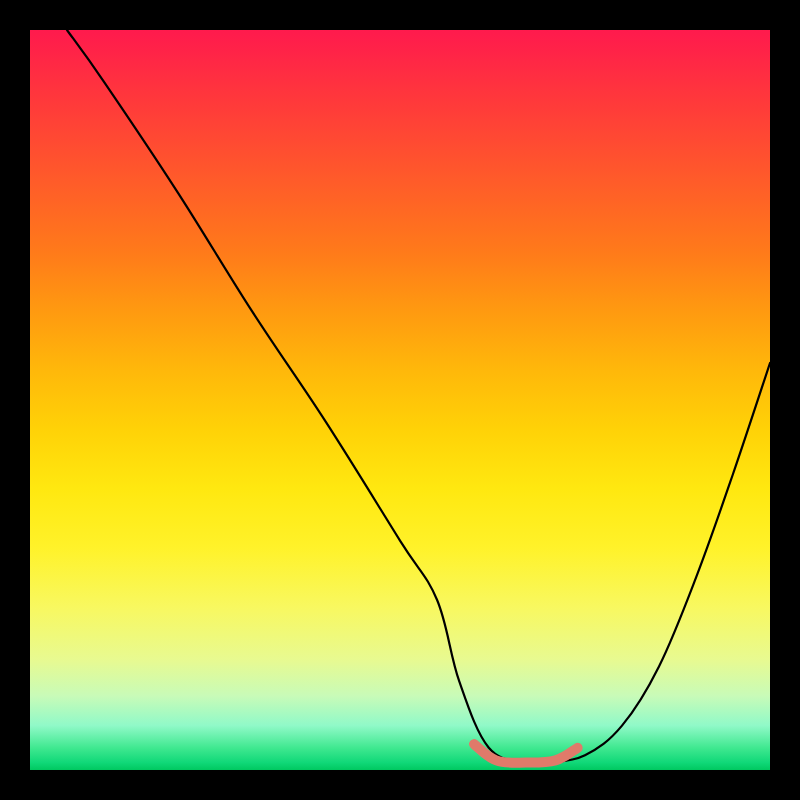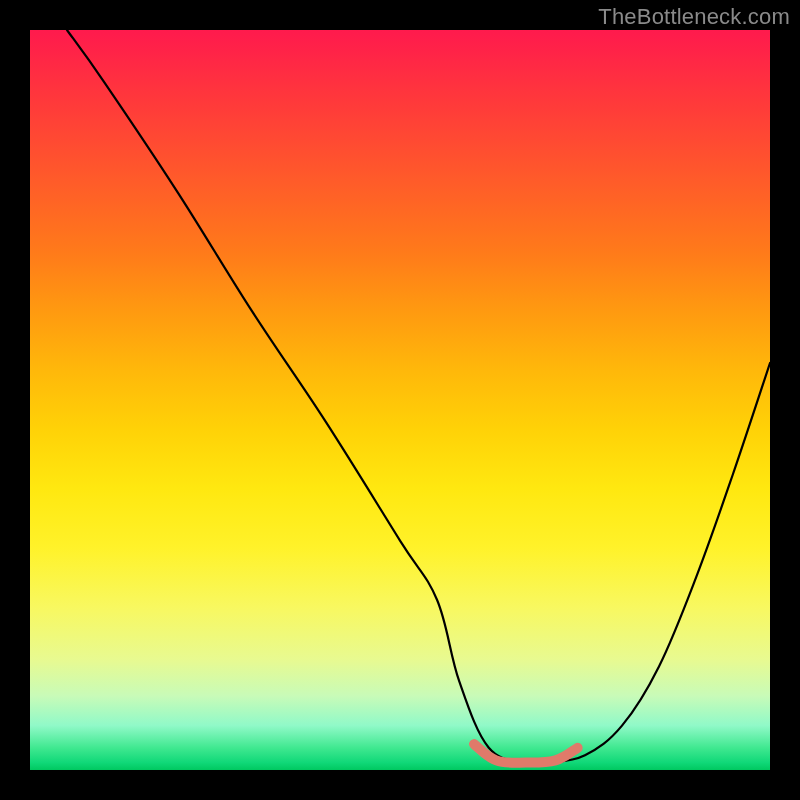--- a/index.html
+++ b/index.html
@@ -57,20 +57,19 @@
     top: 0;
     left: 0;
     width: 740px;
     height: 740px;
   }
 </style>
 </head>
 <body>
 
 <div class="frame">
-  <div class="watermark">TheBottleneck.com</div>
   <div class="plot-area">
     <svg class="curve" viewBox="0 0 740 740" preserveAspectRatio="none">
       <path id="main-path" fill="none" stroke-width="2.2" stroke-linecap="round" stroke-linejoin="round" d="M 37 0 C 43.66 9.323999999999991, 54.019999999999996 22.495999999999963, 74 51.799999999999955 C 93.98 81.10399999999994, 121.36 121.50799999999995, 148 162.79999999999995 C 174.64 204.09199999999996, 195.36 239.90799999999996, 222 281.2 C 248.64 322.492, 269.36 350.908, 296 392.20000000000005 C 322.64 433.4920000000001, 350.02 478.63200000000006, 370 510.6 C 389.98 542.568, 396.34400000000005 544.492, 407.00000000000006 569.8 C 417.65600000000006 595.108, 419.876 624.5600000000001, 429.2 651.2 C 438.524 677.84, 446.812 703.1479999999999, 458.8 717.8 C 470.788 732.452, 485.144 729.936, 495.8 732.6 C 506.456 735.264, 507.344 733.932, 518 732.6 C 528.656 731.268, 541.68 731.86, 555 725.2 C 568.32 718.5400000000001, 578.68 711.5840000000001, 592 695.6 C 605.32 679.616, 615.68 663.04, 629 636.4 C 642.32 609.76, 652.68 582.232, 666 547.6 C 679.32 512.9680000000001, 689.68 482.62800000000004, 703 444 C 716.32 405.37199999999996, 733.34 352.97999999999996, 740 332.99999999999994" stroke="#000000"></path>
       <path id="accent-path" fill="none" stroke-width="10" stroke-linecap="round" stroke-linejoin="round" d="M 444 714.1 C 447.996 717.0304, 456.876 727.05, 466.2 730.38 C 475.524 733.71, 485.144 732.6, 495.8 732.6 C 506.456 732.6, 516.076 733.044, 525.4 730.38 C 534.7239999999999 727.716, 543.604 720.0644, 547.6 717.8" stroke="#e07a6a"></path>
     </svg>
   </div>
 </div>
 
 </body></html>

